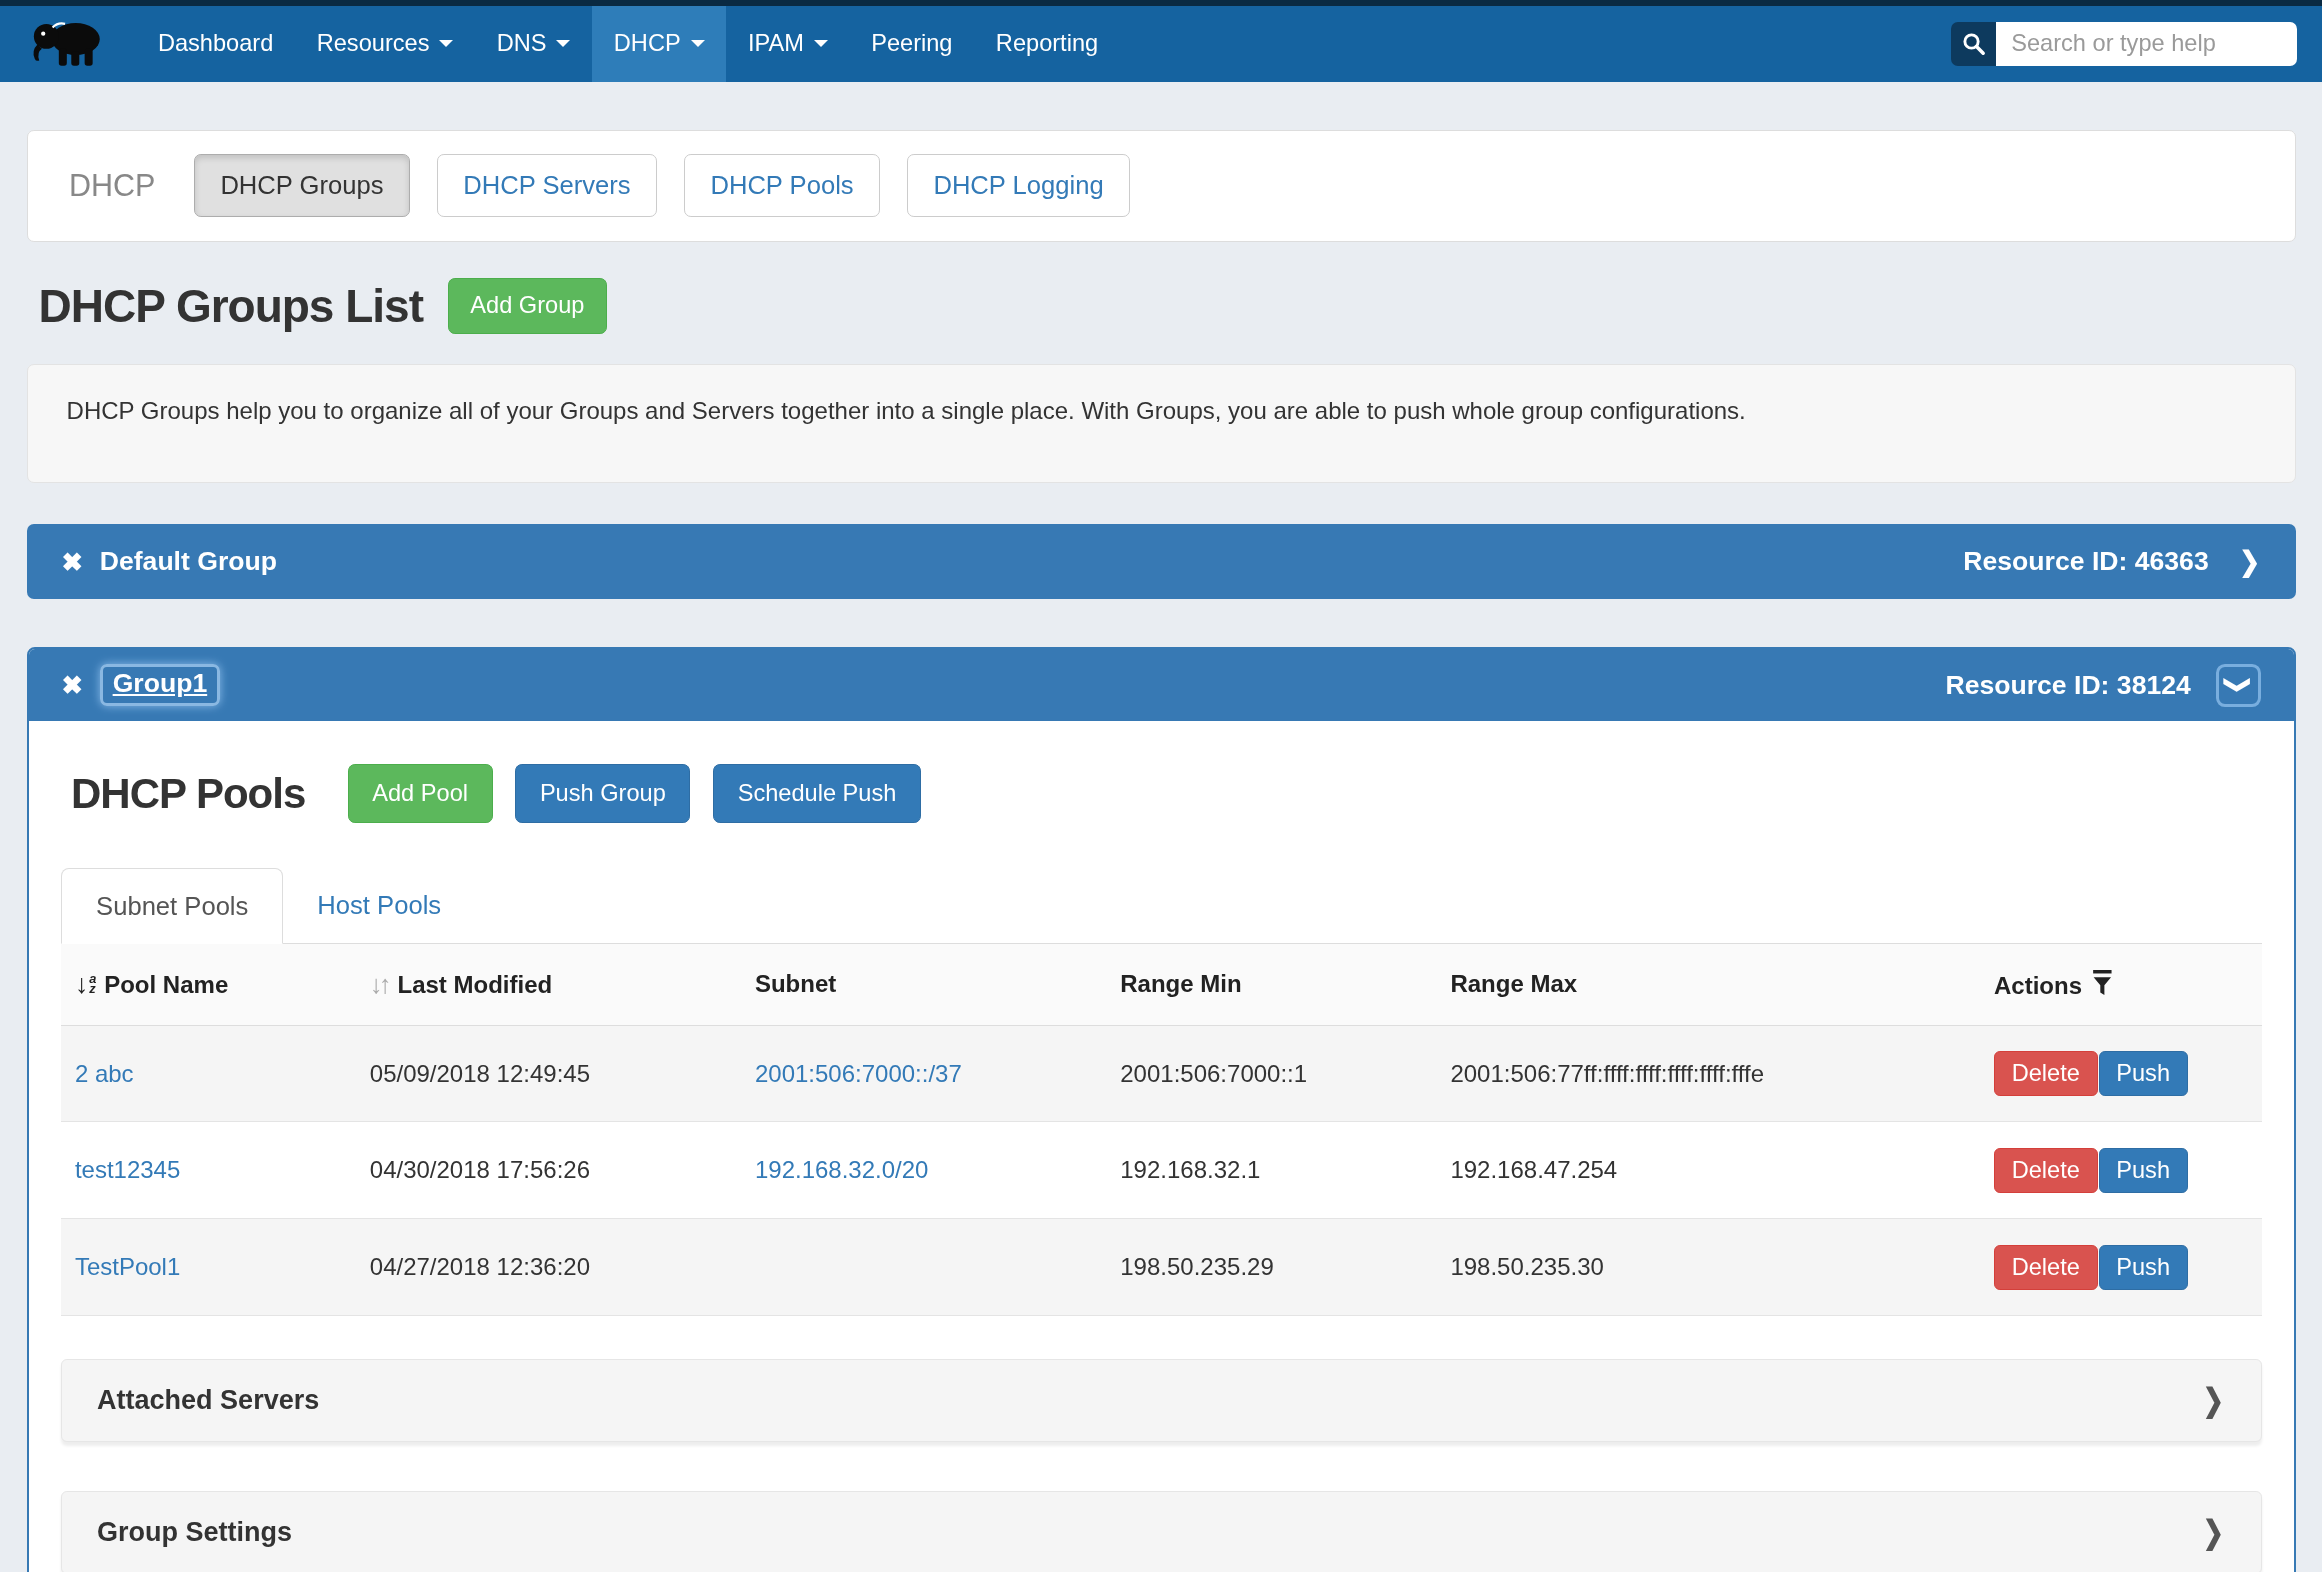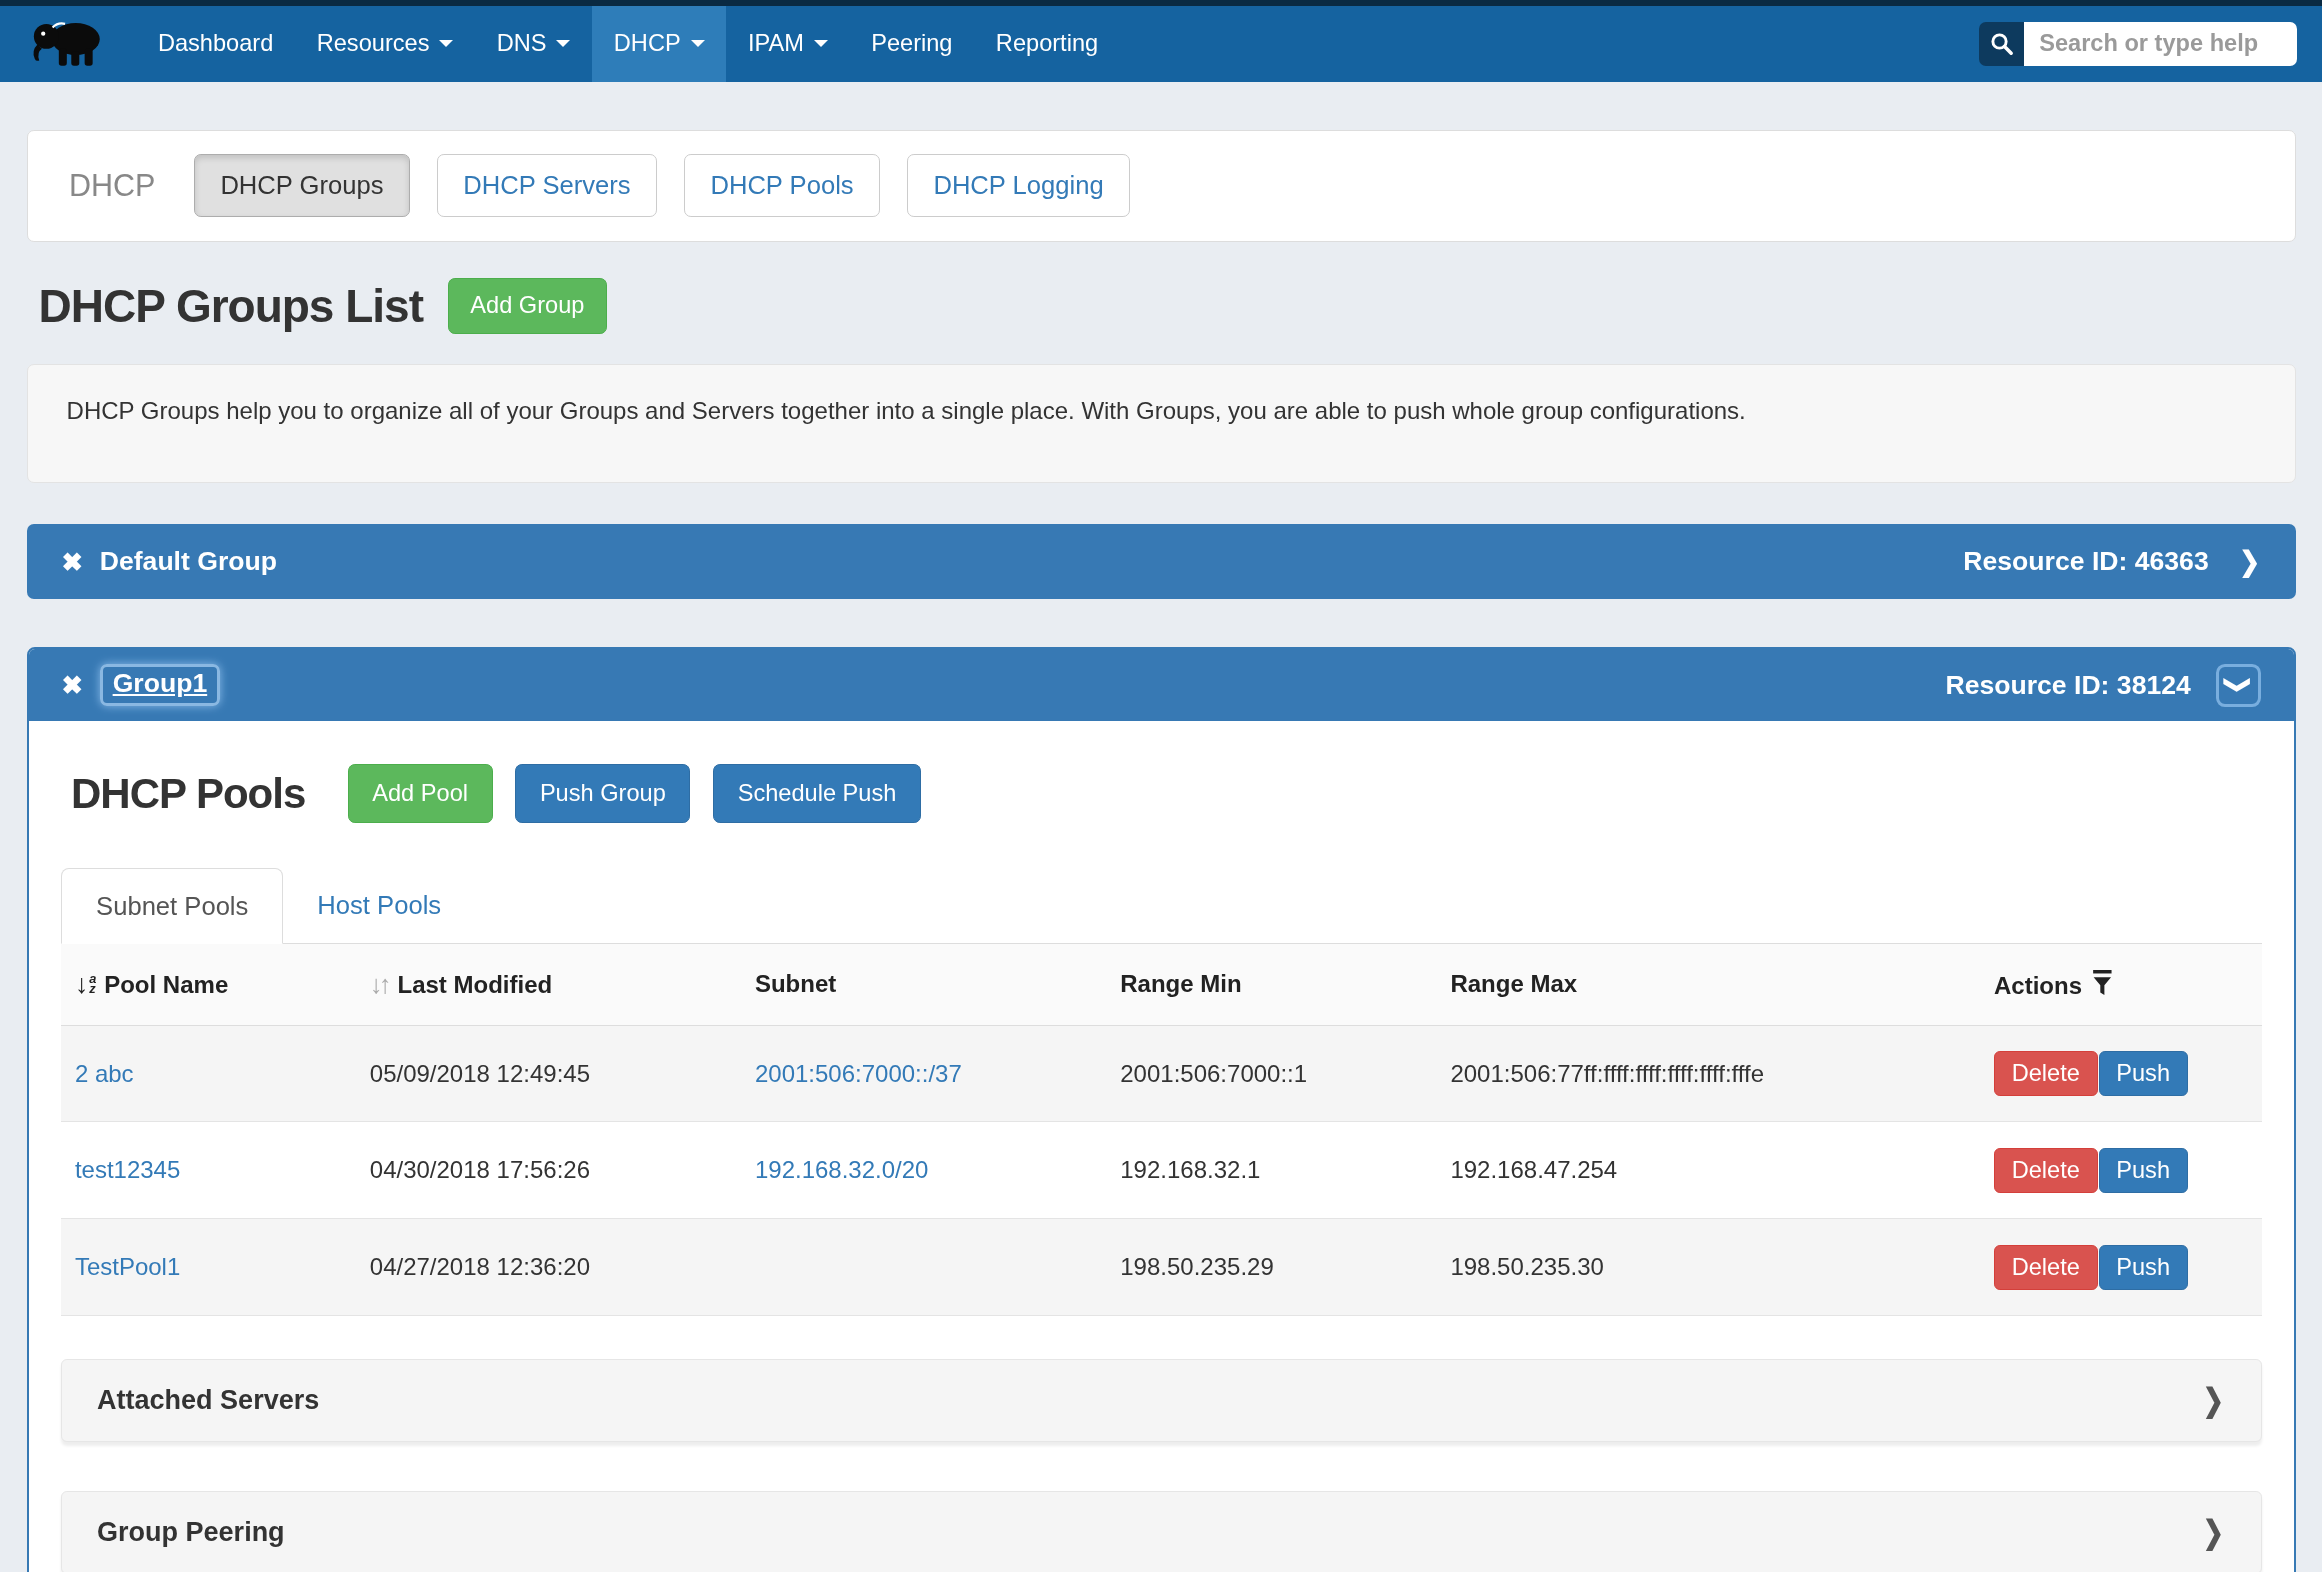--- a/index.html
+++ b/index.html
@@ -11,22 +11,22 @@
   .navbar { height:76px; background:#1563a0; display:flex; align-items:center; padding-left:27.6px; }
   .logo { width:85px; height:59px; margin-right:23.6px; display:flex; align-items:center; }
   .nav-items { list-style:none; display:flex; height:76px; }
   .nav-item { display:flex; align-items:center; padding:0 21.7px; color:#fff; font-size:23.6px; cursor:pointer; }
   .nav-item.active { background:#2e7db9; }
   .caret { display:inline-block; width:0; height:0; border-left:7.9px solid transparent;
            border-right:7.9px solid transparent; border-top:7.9px solid #fff; margin-left:9.9px; }
   .search-wrap { margin-left:auto; margin-right:25.6px; display:flex; height:44px; }
   .search-icon-box { width:45px; background:#0d3a5e; border-radius:6.9px 0 0 6.9px;
                      display:flex; align-items:center; justify-content:center; }
-  .search-input { width:273px; border:none; border-radius:0 6.9px 6.9px 0; font-size:23.6px;
-                  padding:0 14.8px; color:#ef4444; outline:none; font-family:"Liberation Sans",sans-serif;font-weight:bold; }
+  .search-input { width:301px; border:none; border-radius:0 6.9px 6.9px 0; font-size:23.6px;
+                  padding:0 14.8px; color:#ef4444; outline:none; font-family:"Liberation Sans",sans-serif; }
   .search-input::placeholder { color:#9a9a9a; }
 
   
   .content { margin:0 26.6px; }
 
   .subnav-panel { margin-top:48px; background:#fff; border:1px solid #ddd; border-radius:6.9px;
                   padding:23.6px 27.6px; display:flex; align-items:center; gap:26.6px; }
   .subnav-label { font-size:30.5px; color:#888; margin:0 11.8px 0 13.8px; }
   .btn { display:inline-flex; align-items:center; justify-content:center; border-radius:6.9px;
          cursor:pointer; font-family:"Liberation Sans",sans-serif; white-space:nowrap; }
@@ -288,21 +288,21 @@
           </tr>
         </tbody>
       </table>
 
       <div class="accordion">
         <span class="accordion-label">Attached Servers</span>
         <span class="accordion-chev">❯</span>
       </div>
 
       <div class="accordion">
-        <span class="accordion-label">Group Peering</span>
+        <span class="accordion-label">Group Settings</span>
         <span class="accordion-chev">❯</span>
       </div>
 
     </div>
   </div>
 
 </div>
 
 
 </body></html>

